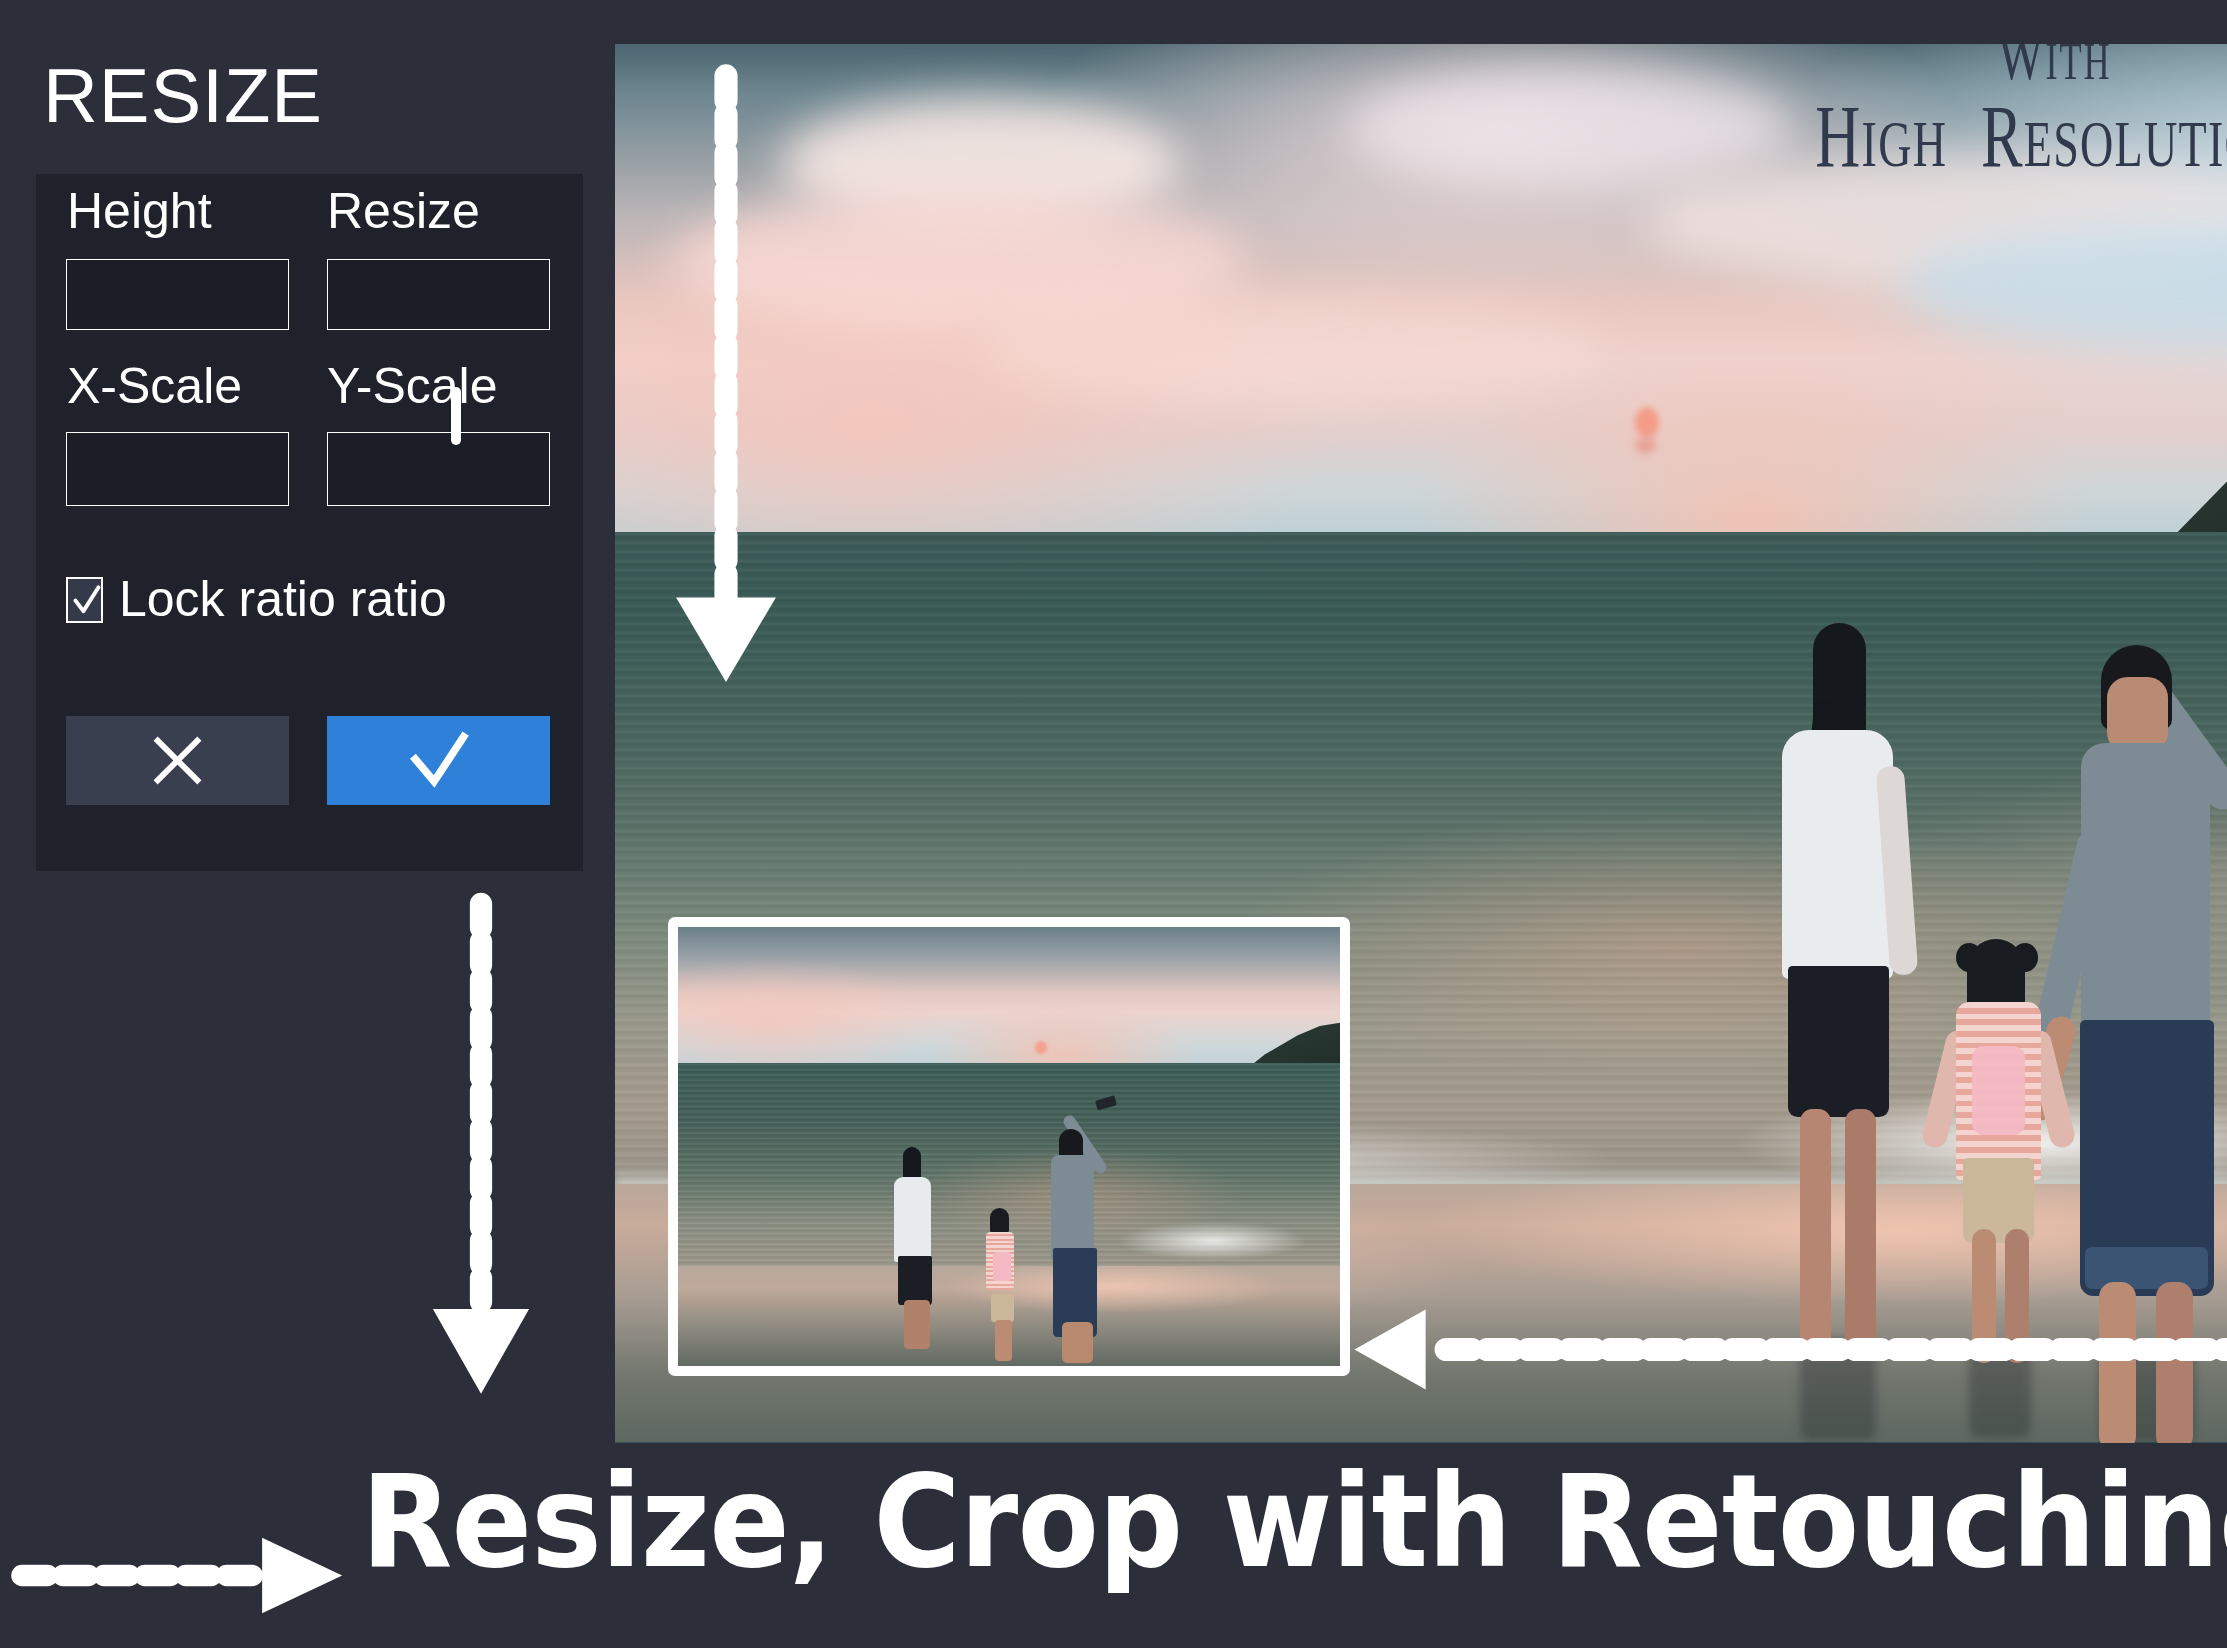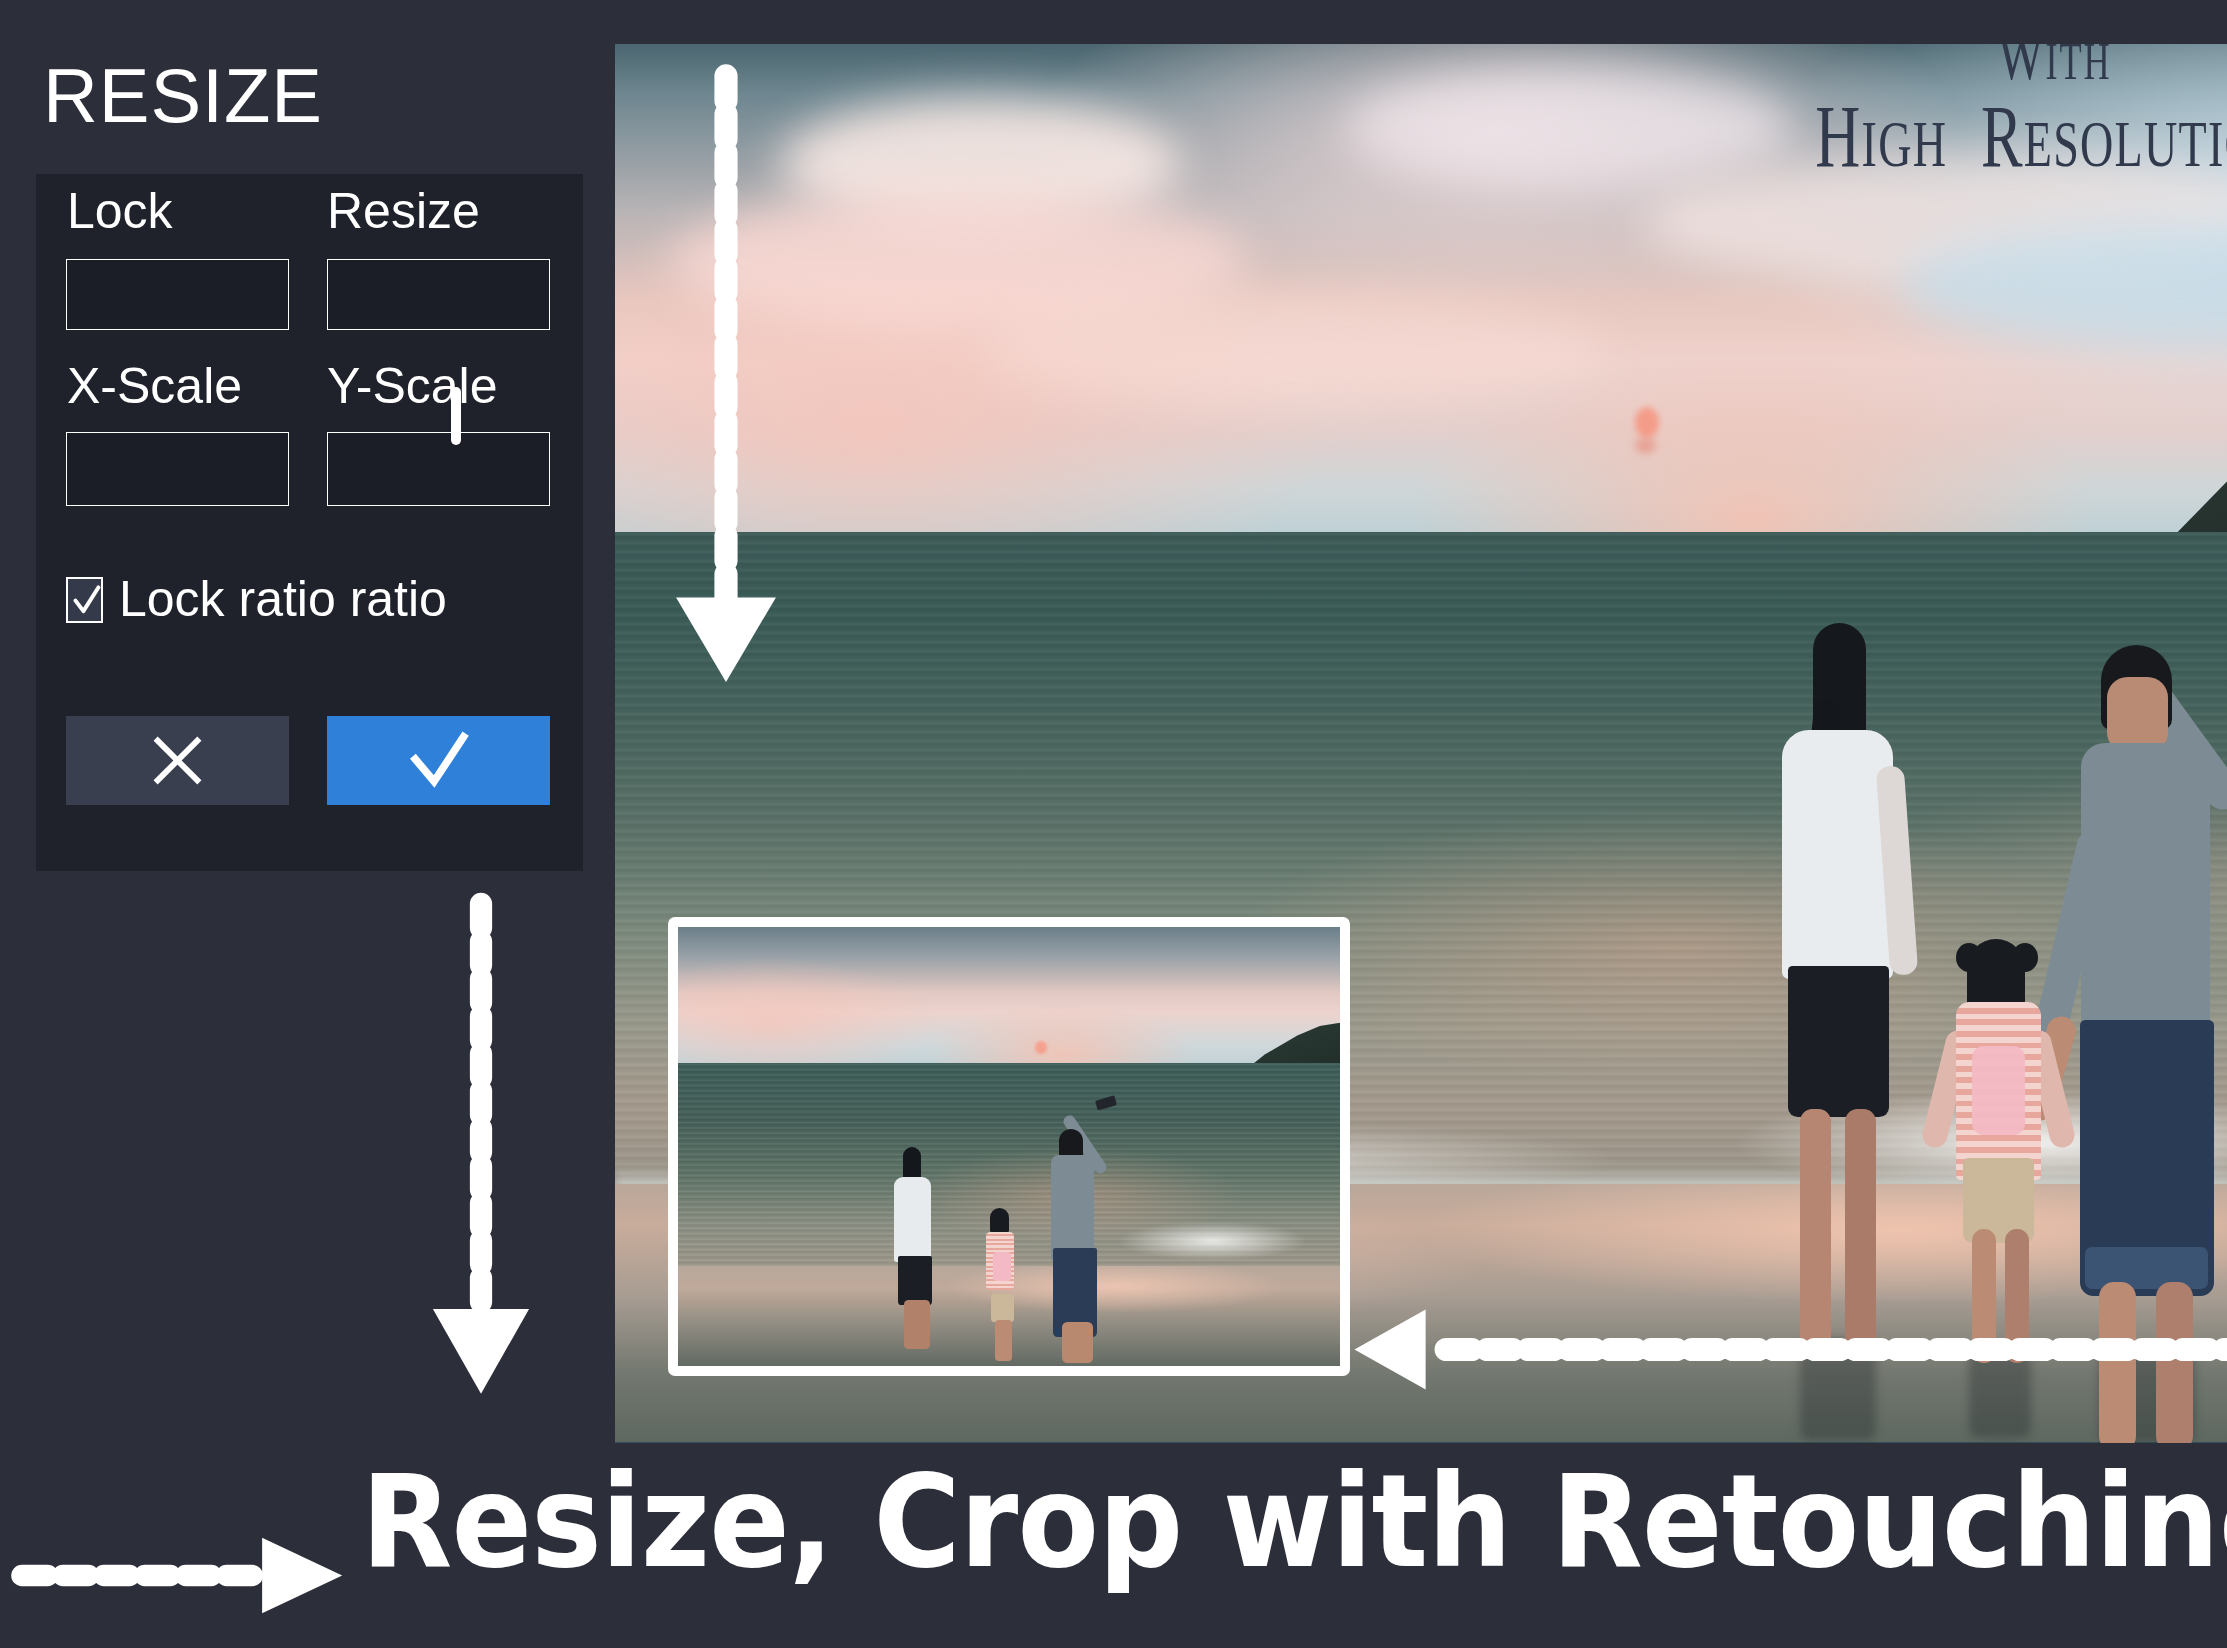--- a/index.html
+++ b/index.html
@@ -266,21 +266,21 @@
 </style>
 </head>
 <body>
 
 <div id="resize-panel">
 
   <div id="panel-title">RESIZE</div>
 
   <div id="panel-box"></div>
 
-  <div class="field-label" id="lbl-width">Lock</div>
+  <div class="field-label" id="lbl-width">Height</div>
   <div class="field-label" id="lbl-height">Resize</div>
   <div class="field-input" id="in-width"></div>
   <div class="field-input" id="in-height"></div>
 
   <div class="field-label" id="lbl-xscale">X-Scale</div>
   <div class="field-label" id="lbl-yscale">Y-Scale</div>
   <div class="field-input" id="in-xscale"></div>
   <div class="field-input" id="in-yscale"></div>
 
   <div id="text-caret"></div>

